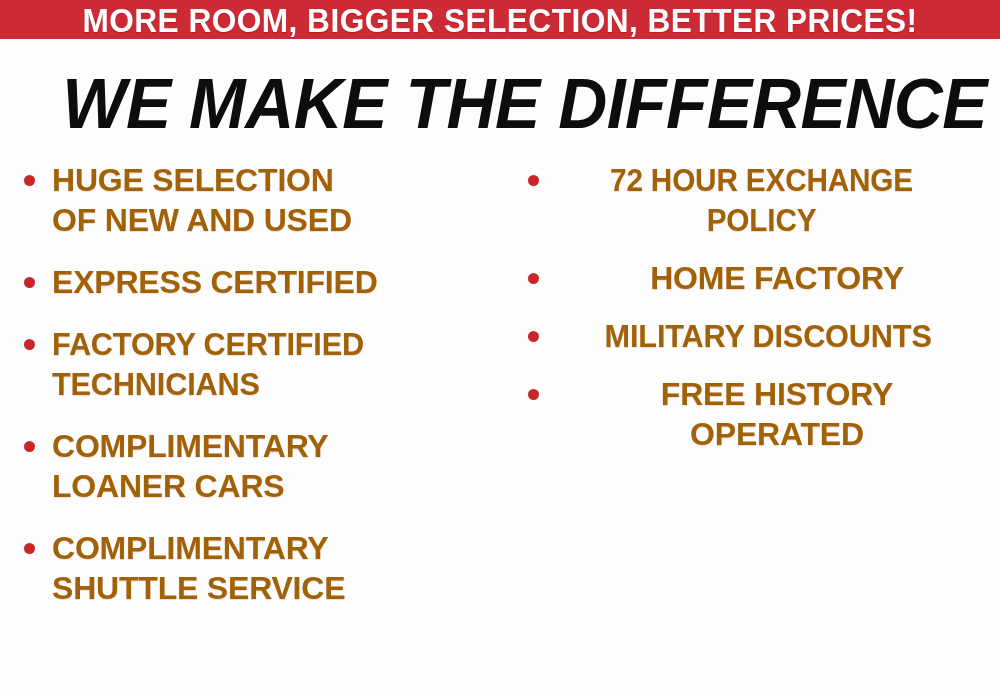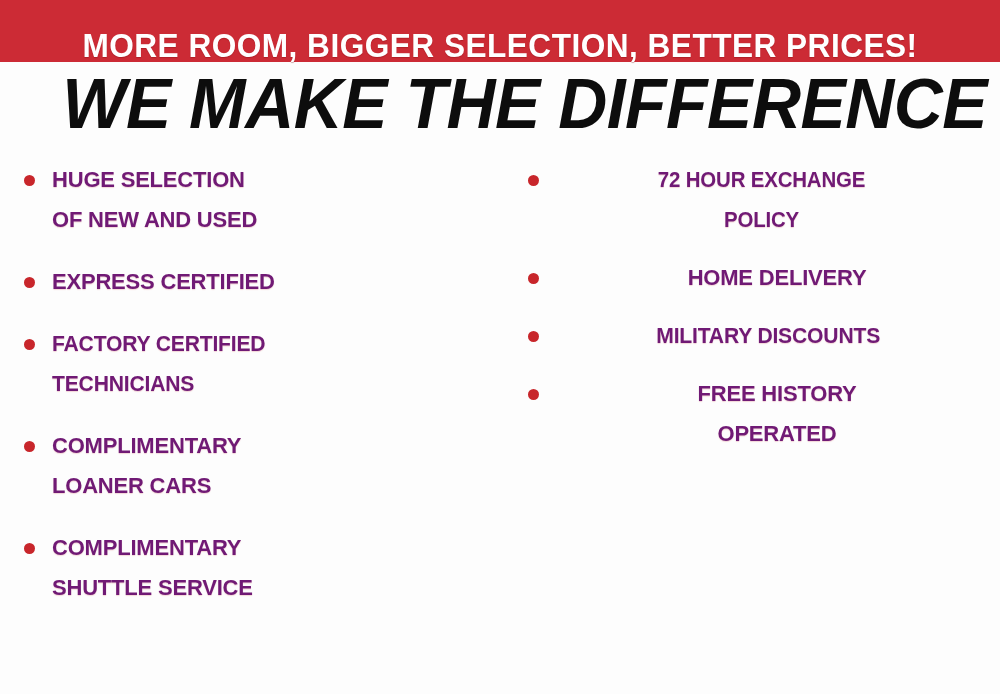--- a/index.html
+++ b/index.html
@@ -18,24 +18,24 @@
     background: #fdfdfd;
     overflow: hidden;
   }
 
   
   .banner {
     position: absolute;
     left: 0;
     top: 0;
     width: 1000px;
-    height: 62px;
+    height: 39px;
     background: #cc2b35;
     display: flex;
-    align-items: flex-end;
+    align-items: center;
     justify-content: center;
   }
   .banner-text {
     color: #ffffff;
     font-family: "Liberation Sans", sans-serif;
     font-weight: bold;
     font-size: 34px;
     line-height: 34px;
     letter-spacing: 0.5px;
     white-space: nowrap;
@@ -89,24 +89,24 @@
     width: 500px;
     padding-left: 22px;
     padding-right: 2px;
     text-align: center;
   }
 
   .bullet-item {
     position: relative;
     display: block;
     padding-left: 34px;
-    color: #701a75;
+    color: #a16207;
     font-family: "Liberation Sans", sans-serif;
     font-weight: bold;
-    font-size: 22px;
+    font-size: 32px;
     line-height: 40px;
     letter-spacing: -0.2px;
     text-shadow: 0 1px 1px rgba(200,38,43,0.18);
   }
   .bullet-item .dot {
     position: absolute;
     left: 6px;
     top: 15px;
     width: 11px;
     height: 11px;
@@ -187,21 +187,21 @@
     <div class="column column-right">
 
       <div class="bullet-item squeeze-hard">
         <span class="dot"></span>
         <span class="label">72 HOUR EXCHANGE
 POLICY</span>
       </div>
 
       <div class="bullet-item">
         <span class="dot"></span>
-        <span class="label">HOME DELIVERY</span>
+        <span class="label">HOME FACTORY</span>
       </div>
 
 
       <div class="bullet-item squeeze">
         <span class="dot"></span>
         <span class="label">MILITARY DISCOUNTS</span>
       </div>
 
 
       <div class="bullet-item">

